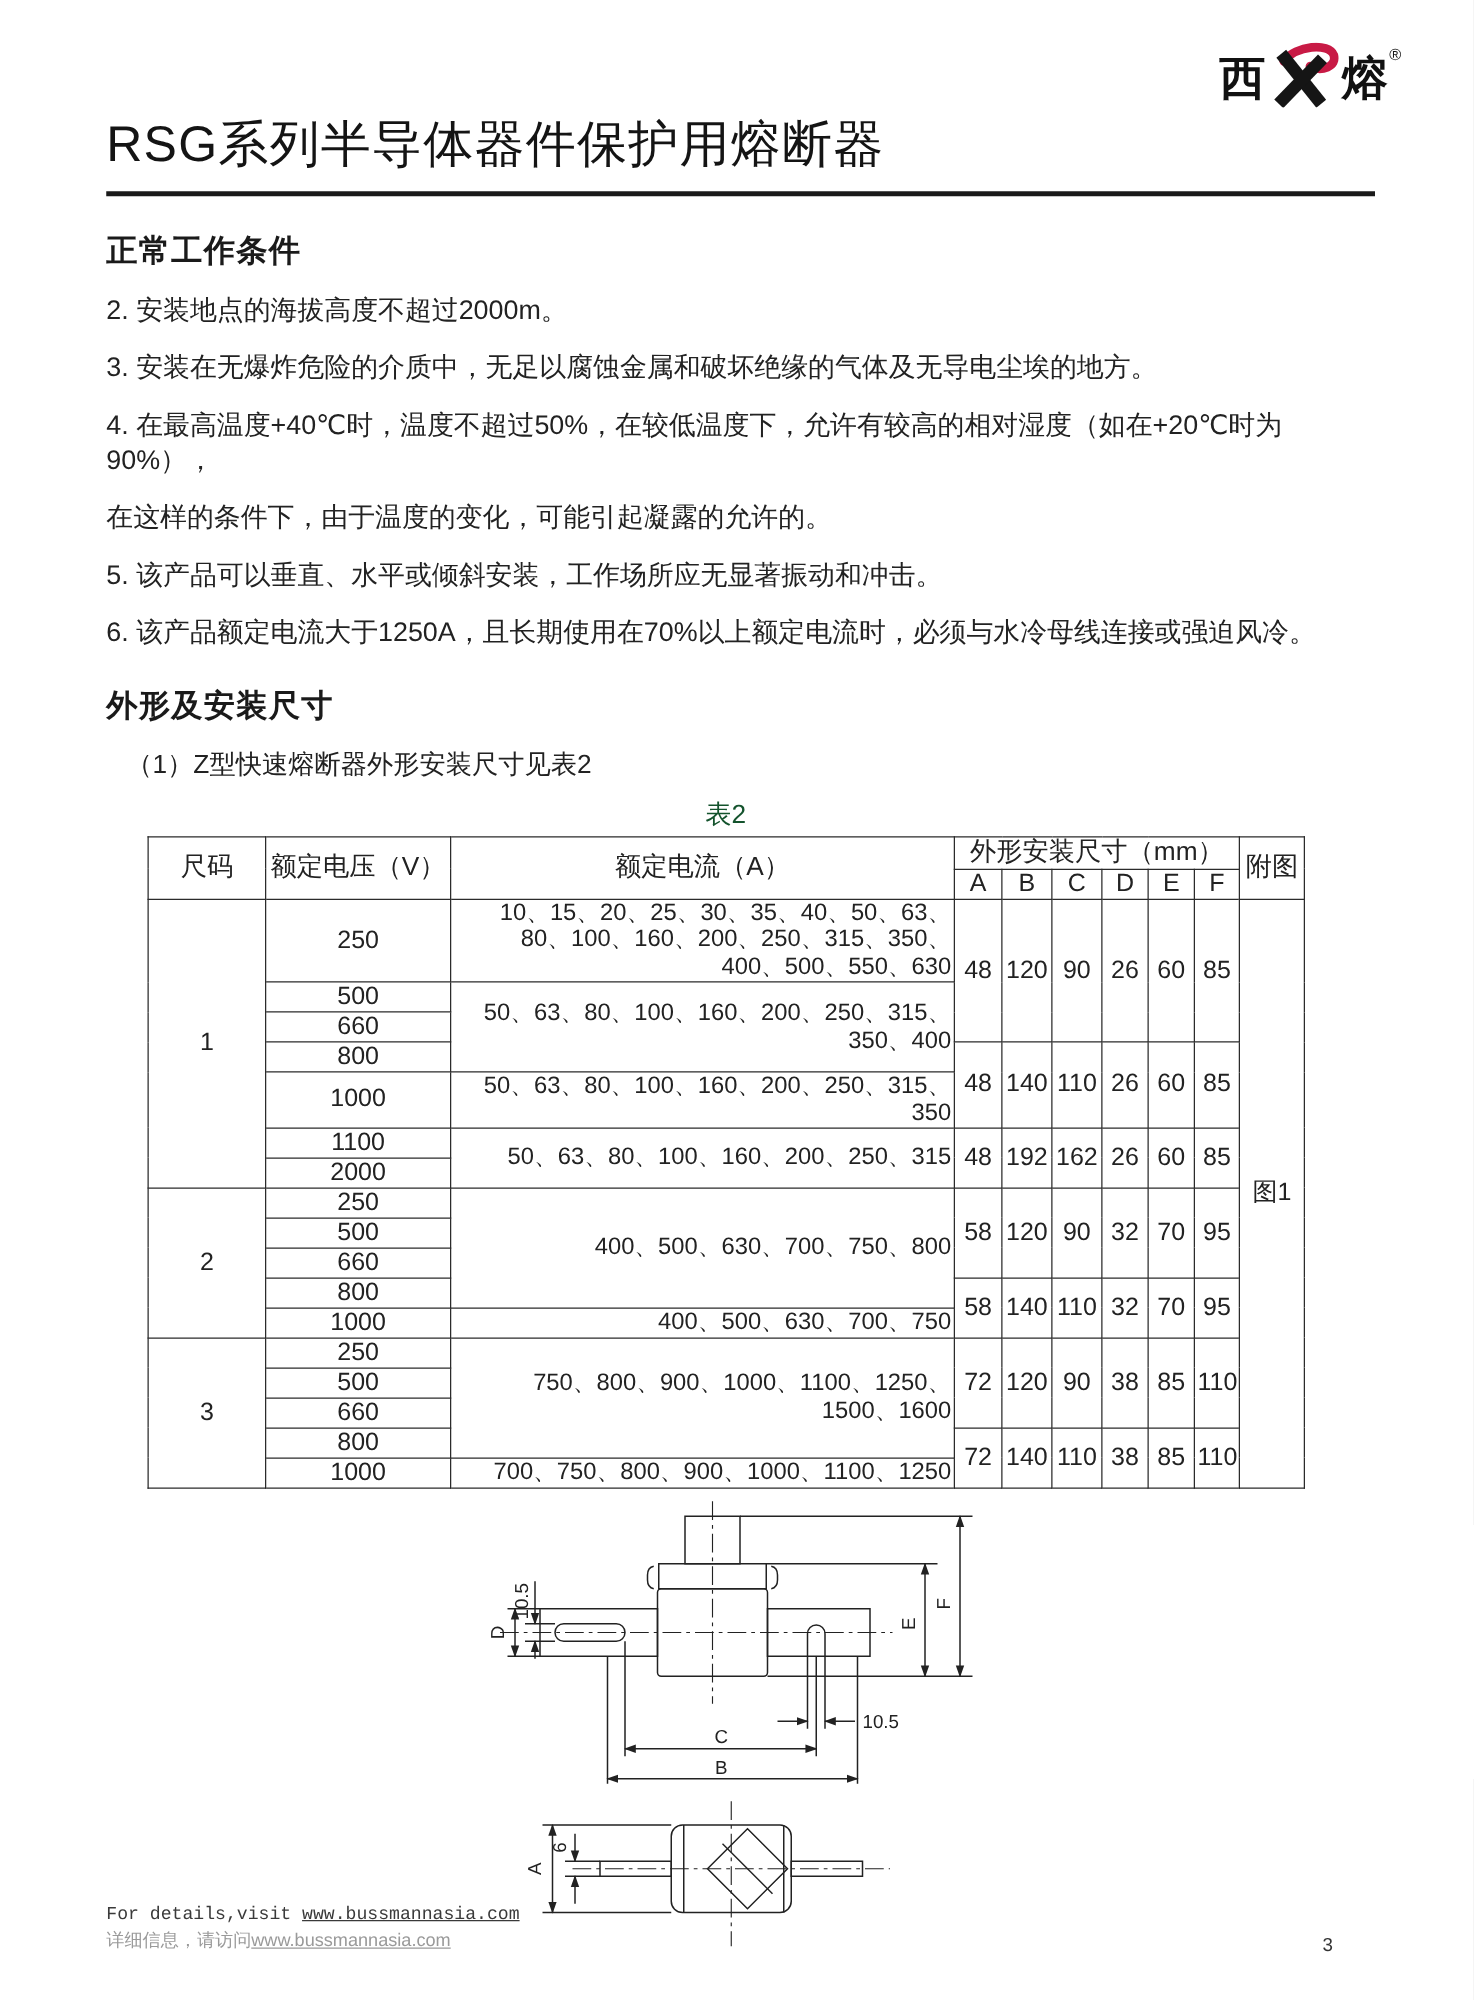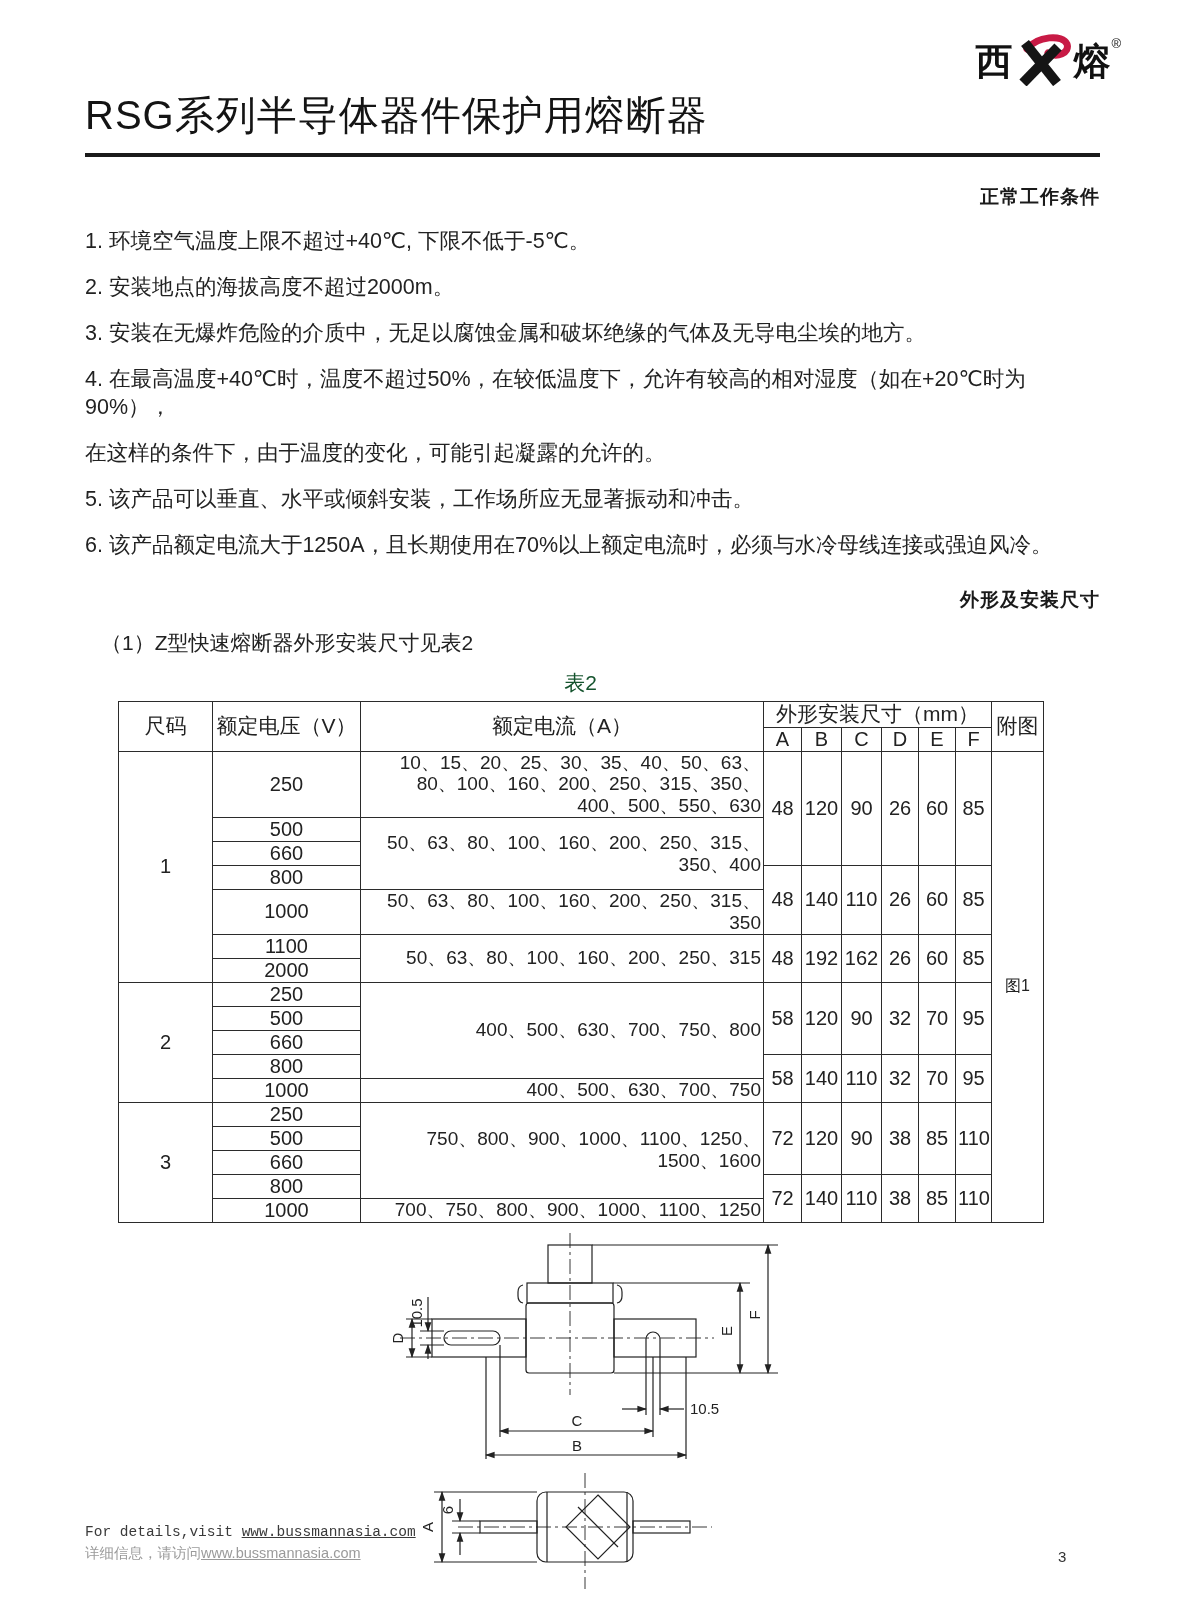--- a/index.html
+++ b/index.html
@@ -15,40 +15,40 @@
   .logo { position:absolute; top:34px; right:58px; display:flex; align-items:center; }
   .logo .cjk { font-size:37px; font-weight:bold; color:#111; letter-spacing:1px; }
   .logo .xmark { margin:0 2px; }
   .logo .reg { font-size:13px; color:#111; align-self:flex-start; margin-top:2px; }
 
   
   .title { margin-top:88px; font-size:40px; font-weight:normal; color:#141414; letter-spacing:1px; }
   .title-rule { margin-top:10px; border-bottom:4px solid #1a1a1a; }
 
   
-  .sec-heading { font-size:19px; font-weight:600; color:#1a1a1a; letter-spacing:1px;text-align:right; }
+  .sec-heading { font-size:25px; font-weight:600; color:#1a1a1a; letter-spacing:1px; }
   .wc-heading { margin-top:27px; }
   .cond { margin-top:18px; font-size:21.5px; line-height:1.3; color:#222; }
 
   
   .dim-heading { margin-top:27px;font-family:Liberation Serif, serif; }
   .dim-note { margin-top:16px; font-size:21px; padding-left:16px; color:#222; }
   .tbl-caption { margin-top:12px; width:925px; margin-left:33px; text-align:center; font-size:21px; color:#14532d; }
 
   
   table.spec { border-collapse:collapse; table-layout:fixed; width:925px; margin:4px 0 0 33px; }
   .spec th, .spec td {
     border:1px solid #2b2b2b; text-align:center; vertical-align:middle;
     font-weight:normal; color:#222; padding:0 2px; line-height:1.15;
   }
   .spec th { font-size:21px; height:26px; }
   .spec th.h-sub { font-size:20px; height:23px; }
   .spec td { font-size:20px; height:21px; }
   .spec td.c-cur { text-align:right; font-size:19px; padding-left:20px; letter-spacing:0; }
-  .spec td.c-fig { font-size:16px; }
+  .spec td.c-fig { font-size:20px; }
 
   
   .figure-wrap { width:580px; margin:4px 0 0 255px; }
   .fig-svg { display:block; }
   .dim-label { font-size:15px; fill:#222; stroke:none; font-family:"Liberation Sans","DejaVu Sans",sans-serif; }
 
   
   .footer { position:absolute; left:85px; top:1522px; font-size:14.5px; line-height:1.45; }
   .footer .f-en { color:#3a3a3a;font-family:Liberation Mono, monospace; }
   .footer .f-cn { color:#9a9a9a; }
@@ -72,21 +72,20 @@
     <span class="cjk">熔</span>
     <span class="reg">®</span>
   </div>
 
   <div class="content">
 
     <h1 class="title">RSG系列半导体器件保护用熔断器</h1>
     <div class="title-rule"></div>
 
     <h2 class="sec-heading wc-heading">正常工作条件</h2>
-    <p class="cond">1. 环境空气温度上限不超过+40℃, 下限不低于-5℃。</p>
     <p class="cond">2. 安装地点的海拔高度不超过2000m。</p>
     <p class="cond">3. 安装在无爆炸危险的介质中，无足以腐蚀金属和破坏绝缘的气体及无导电尘埃的地方。</p>
     <p class="cond">4. 在最高温度+40℃时，温度不超过50%，在较低温度下，允许有较高的相对湿度（如在+20℃时为90%），</p>
     <p class="cond">在这样的条件下，由于温度的变化，可能引起凝露的允许的。</p>
     <p class="cond">5. 该产品可以垂直、水平或倾斜安装，工作场所应无显著振动和冲击。</p>
     <p class="cond">6. 该产品额定电流大于1250A，且长期使用在70%以上额定电流时，必须与水冷母线连接或强迫风冷。</p>
 
     <h2 class="sec-heading dim-heading">外形及安装尺寸</h2>
     <p class="dim-note">（1）Z型快速熔断器外形安装尺寸见表2</p>
     <div class="tbl-caption">表2</div>

